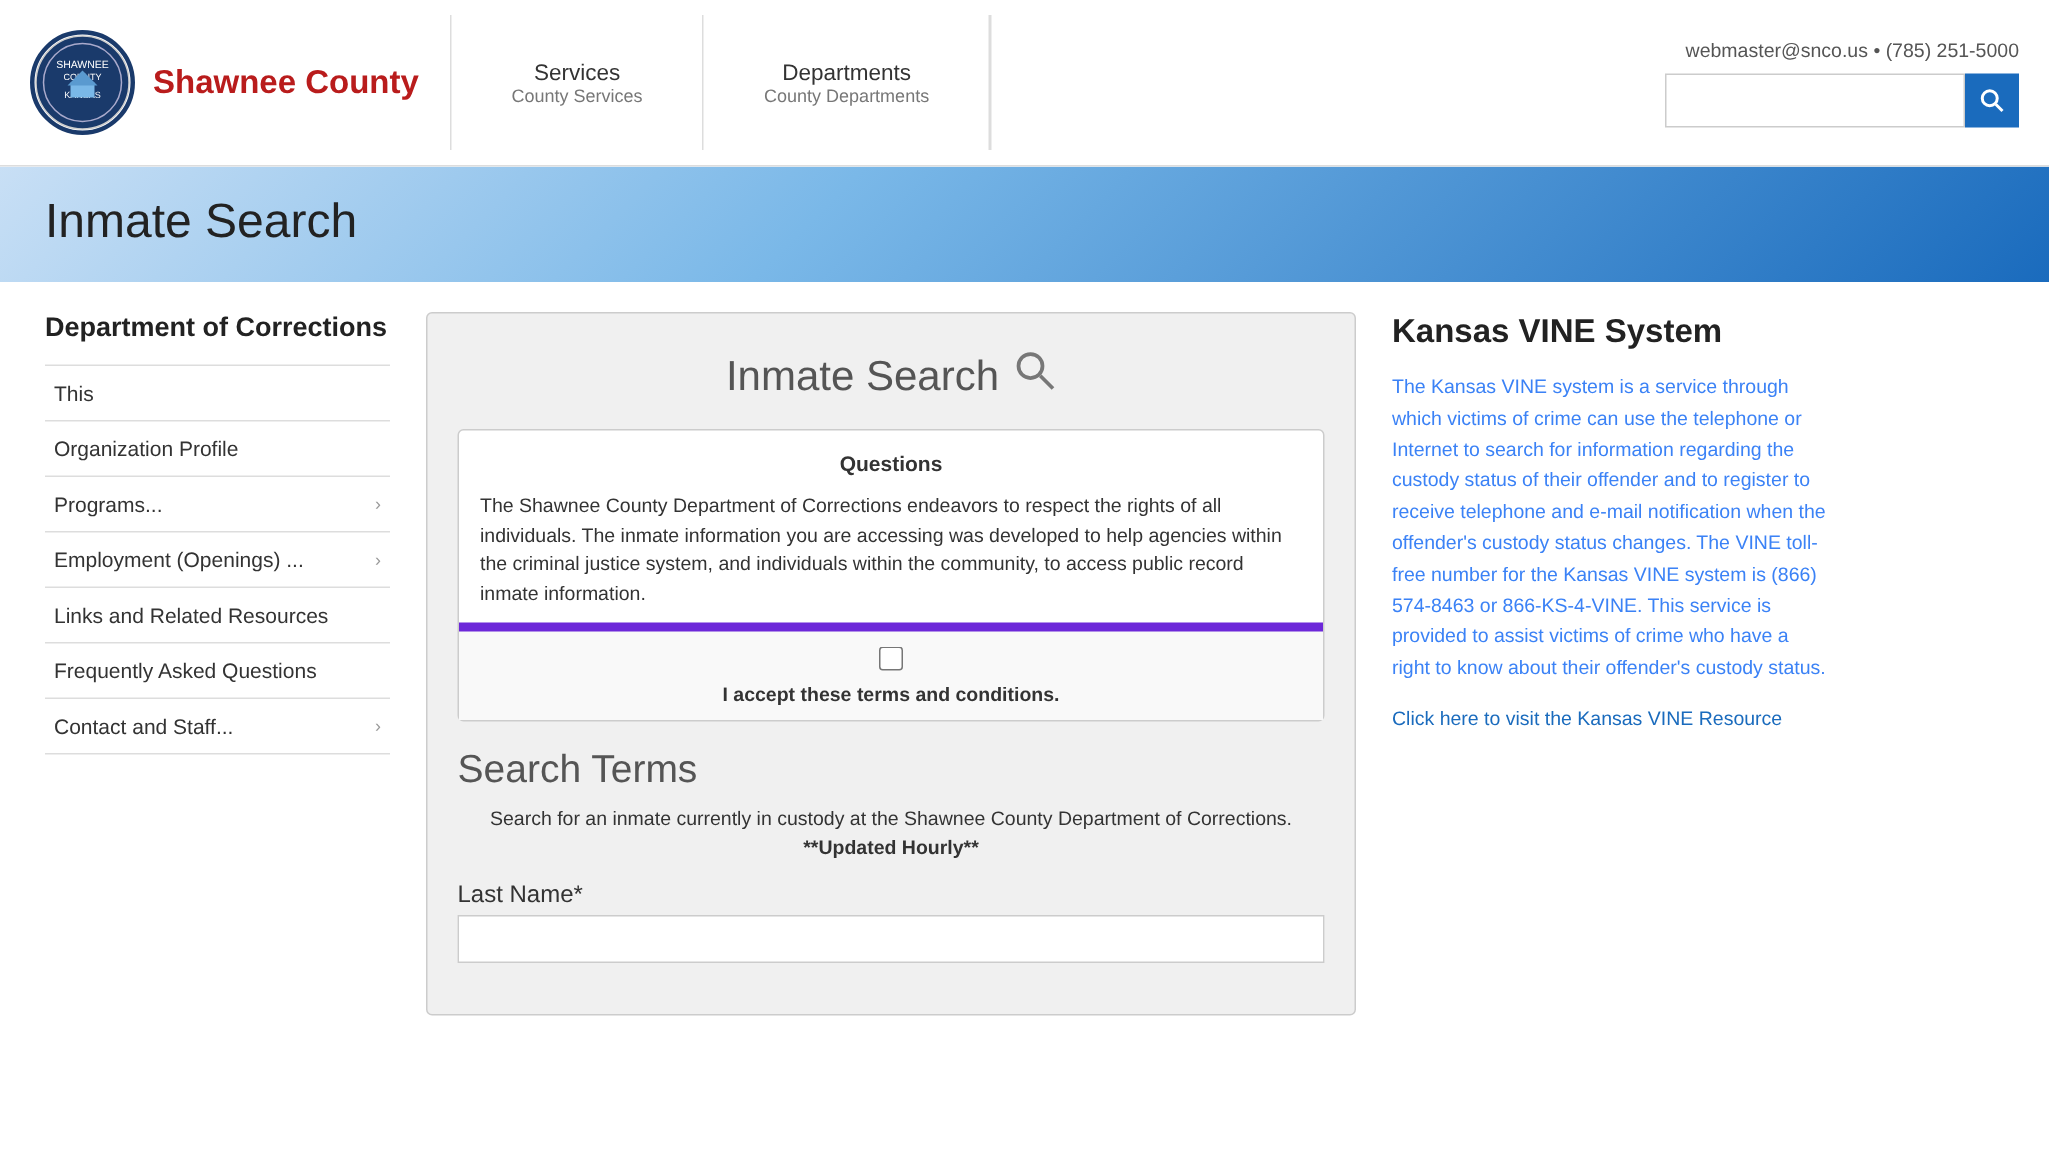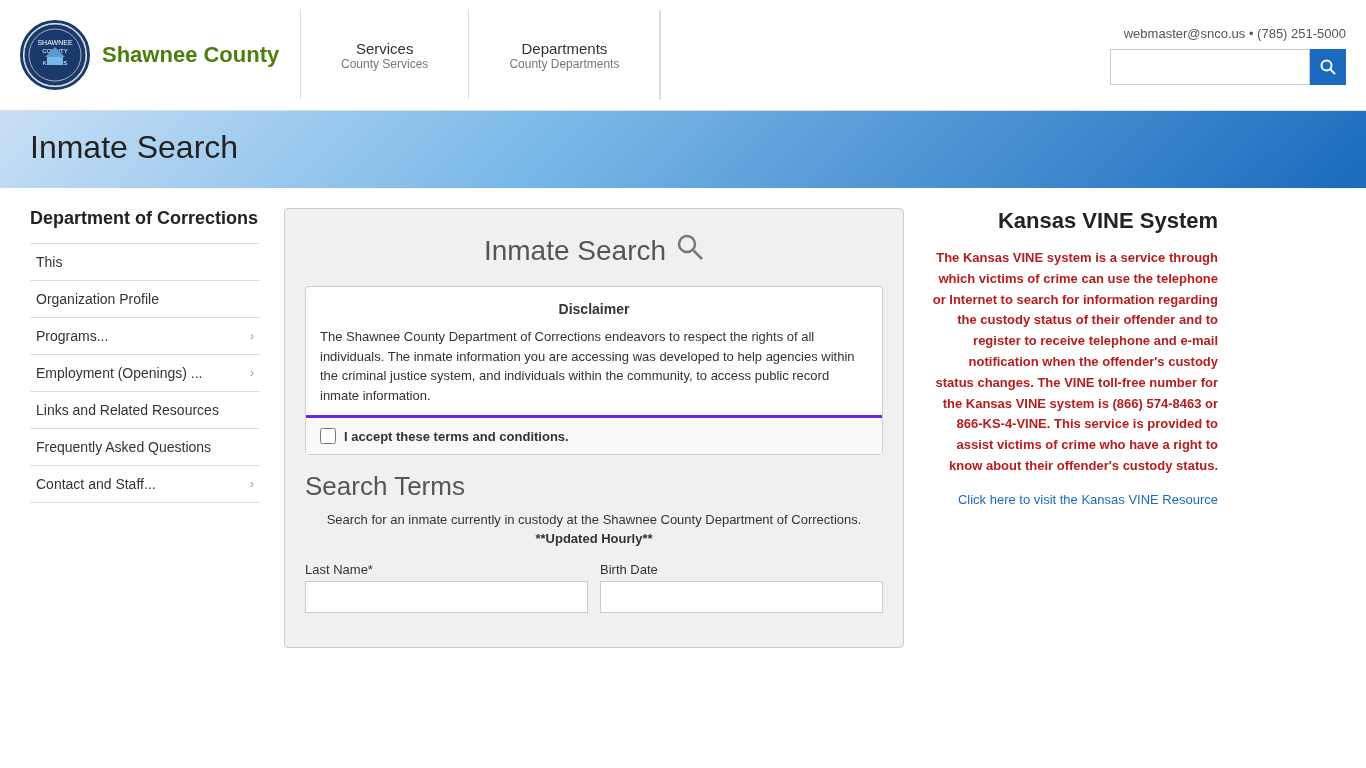--- a/index.html
+++ b/index.html
@@ -27,21 +27,21 @@
       border: 3px solid #1a3a6b;
       display: flex;
       align-items: center;
       justify-content: center;
       overflow: hidden;
       flex-shrink: 0;
     }
     .logo-text-name {
       font-size: 22px;
       font-weight: bold;
-      color: #4d7c0f;
+      color: #b91c1c;
     }
     .nav-area {
       display: flex;
       gap: 0;
       border-left: 1px solid #ddd;
       border-right: 1px solid #ddd;
       height: 90px;
     }
     .nav-item {
       padding: 10px 40px;
@@ -209,22 +209,23 @@
       font-size: 13px;
       color: #333;
       line-height: 1.5;
     }
     .accept-row {
       display: flex;
       align-items: center;
       gap: 8px;
       padding: 10px 14px;
       background: #f9f9f9;
-      border-top: 3px solid #6d28d9;
+      border-top: 6px solid #6d28d9;
       margin: 0 -14px -14px;
+      flex-direction: column;
     }
     .accept-checkbox {
       width: 16px;
       height: 16px;
       border: 1px solid #999;
       background: #fff;
       flex-shrink: 0;
     }
     .accept-label {
       font-size: 13px;
@@ -259,50 +260,48 @@
       gap: 12px;
       margin-bottom: 10px;
     }
     .form-group {
       display: flex;
       flex-direction: column;
       gap: 4px;
       flex: 1;
     }
     .form-label {
-      font-size: 13px;
+      font-size: 16px;
       color: #333;
     }
     .form-input {
       height: 32px;
       border: 1px solid #ccc;
       padding: 0 8px;
       font-size: 14px;
       background: #fff;
     }
 
     
     .right-panel {
       min-width: 280px;
       width: 290px;
       flex-shrink: 0;
-      text-align: right;
     }
     .vine-title {
       font-size: 22px;
       font-weight: bold;
       color: #222;
       margin-bottom: 14px;
     }
     .vine-text {
       font-size: 13px;
-      color: #b91c1c;
+      color: #3b82f6;
       line-height: 1.6;
       margin-bottom: 14px;
-      font-weight: bold;
     }
     .vine-link {
       color: #1a6bbd;
       text-decoration: none;
       font-size: 13px;
     }
   </style>
 </head>
 <body>
 
@@ -404,41 +403,37 @@
         <span>Inmate Search</span>
         <span class="search-icon-lg">
           <svg width="28" height="28" viewBox="0 0 28 28" fill="none">
             <circle cx="11" cy="11" r="8" stroke="#777" stroke-width="2.5" fill="none"></circle>
             <line x1="17.5" y1="17.5" x2="26" y2="26" stroke="#777" stroke-width="2.5"></line>
           </svg>
         </span>
       </div>
 
       <div class="disclaimer-box">
-        <div class="disclaimer-title">Disclaimer</div>
+        <div class="disclaimer-title">Questions</div>
         <p class="disclaimer-text">The Shawnee County Department of Corrections endeavors to respect the rights of all individuals. The inmate information you are accessing was developed to help agencies within the criminal justice system, and individuals within the community, to access public record inmate information.</p>
         <div class="accept-row">
           <input type="checkbox" class="accept-checkbox" style="">
           <label class="accept-label">I accept these terms and conditions.</label>
         </div>
       </div>
 
       <div class="search-terms-section">
         <h2 class="search-terms-title">Search Terms</h2>
         <p class="search-terms-desc">Search for an inmate currently in custody at the Shawnee County Department of Corrections.</p>
         <p class="search-terms-updated">**Updated Hourly**</p>
         <div class="form-row">
           <div class="form-group">
             <label class="form-label">Last Name*</label>
             <input type="text" class="form-input" style="">
           </div>
-          <div class="form-group">
-            <label class="form-label">Birth Date</label>
-            <input type="text" class="form-input" style="">
-          </div>
         </div>
       </div>
     </div>
   </main>
 
   <aside class="right-panel">
     <h2 class="vine-title">Kansas VINE System</h2>
     <p class="vine-text">The Kansas VINE system is a service through which victims of crime can use the telephone or Internet to search for information regarding the custody status of their offender and to register to receive telephone and e-mail notification when the offender's custody status changes. The VINE toll-free number for the Kansas VINE system is (866) 574-8463 or 866-KS-4-VINE. This service is provided to assist victims of crime who have a right to know about their offender's custody status.</p>
     <a href="#" class="vine-link">Click here to visit the Kansas VINE Resource</a>
   </aside>

